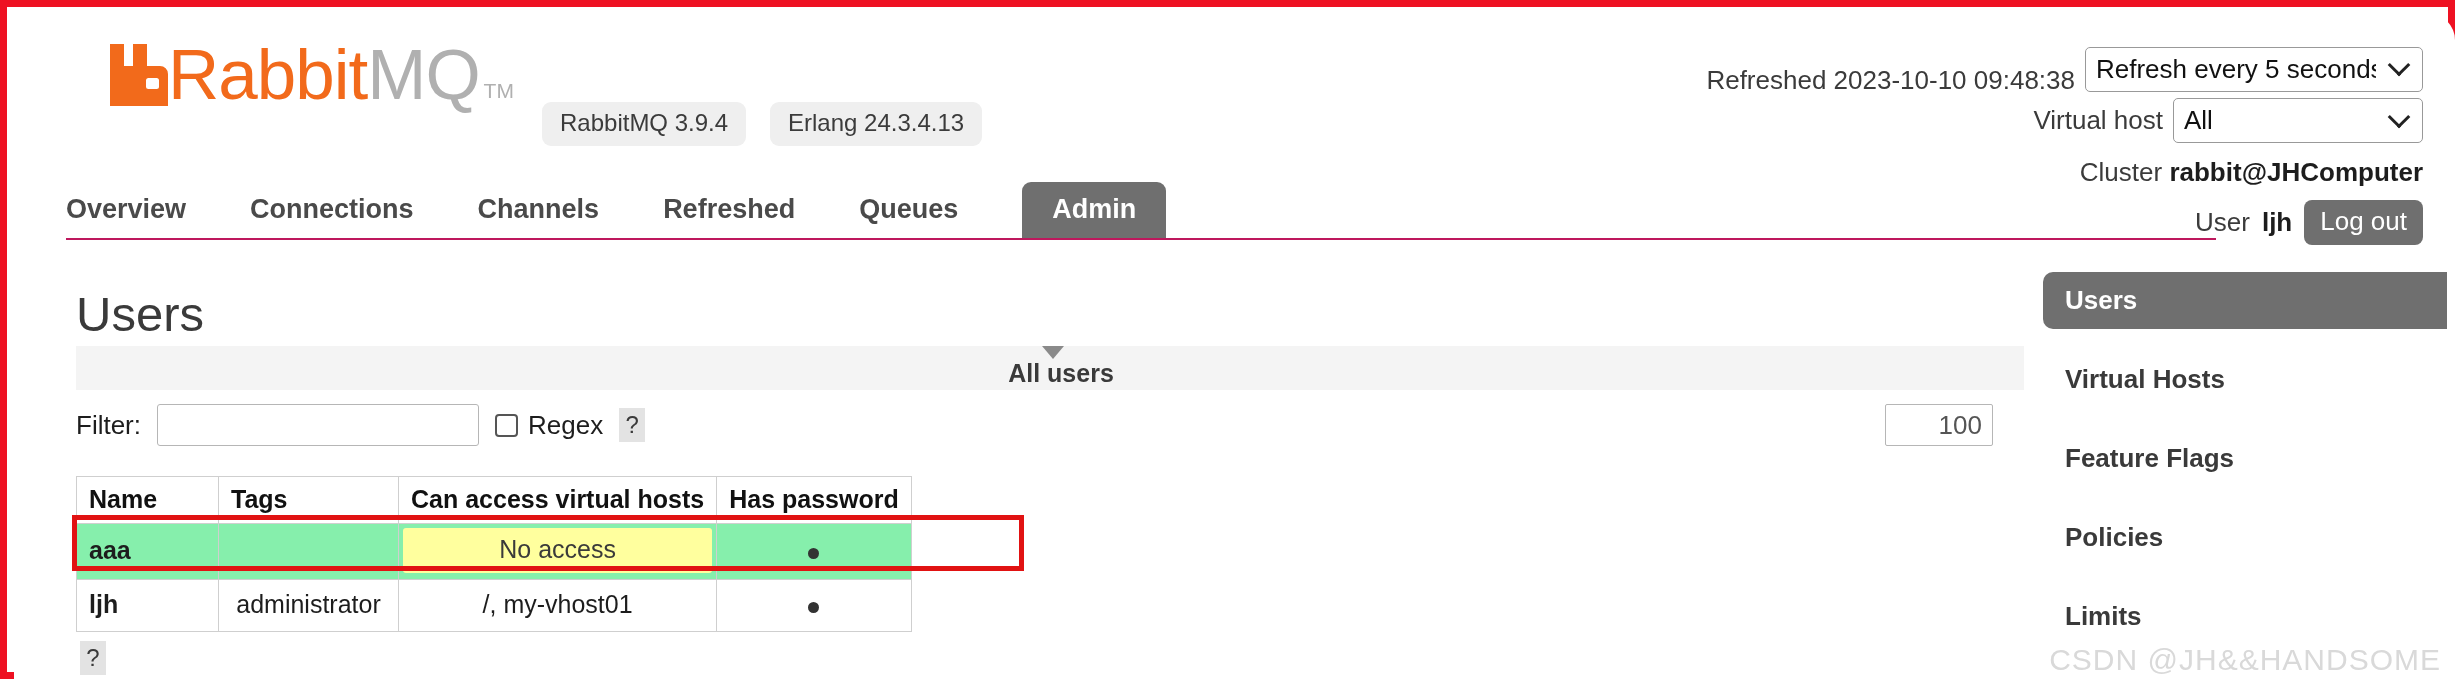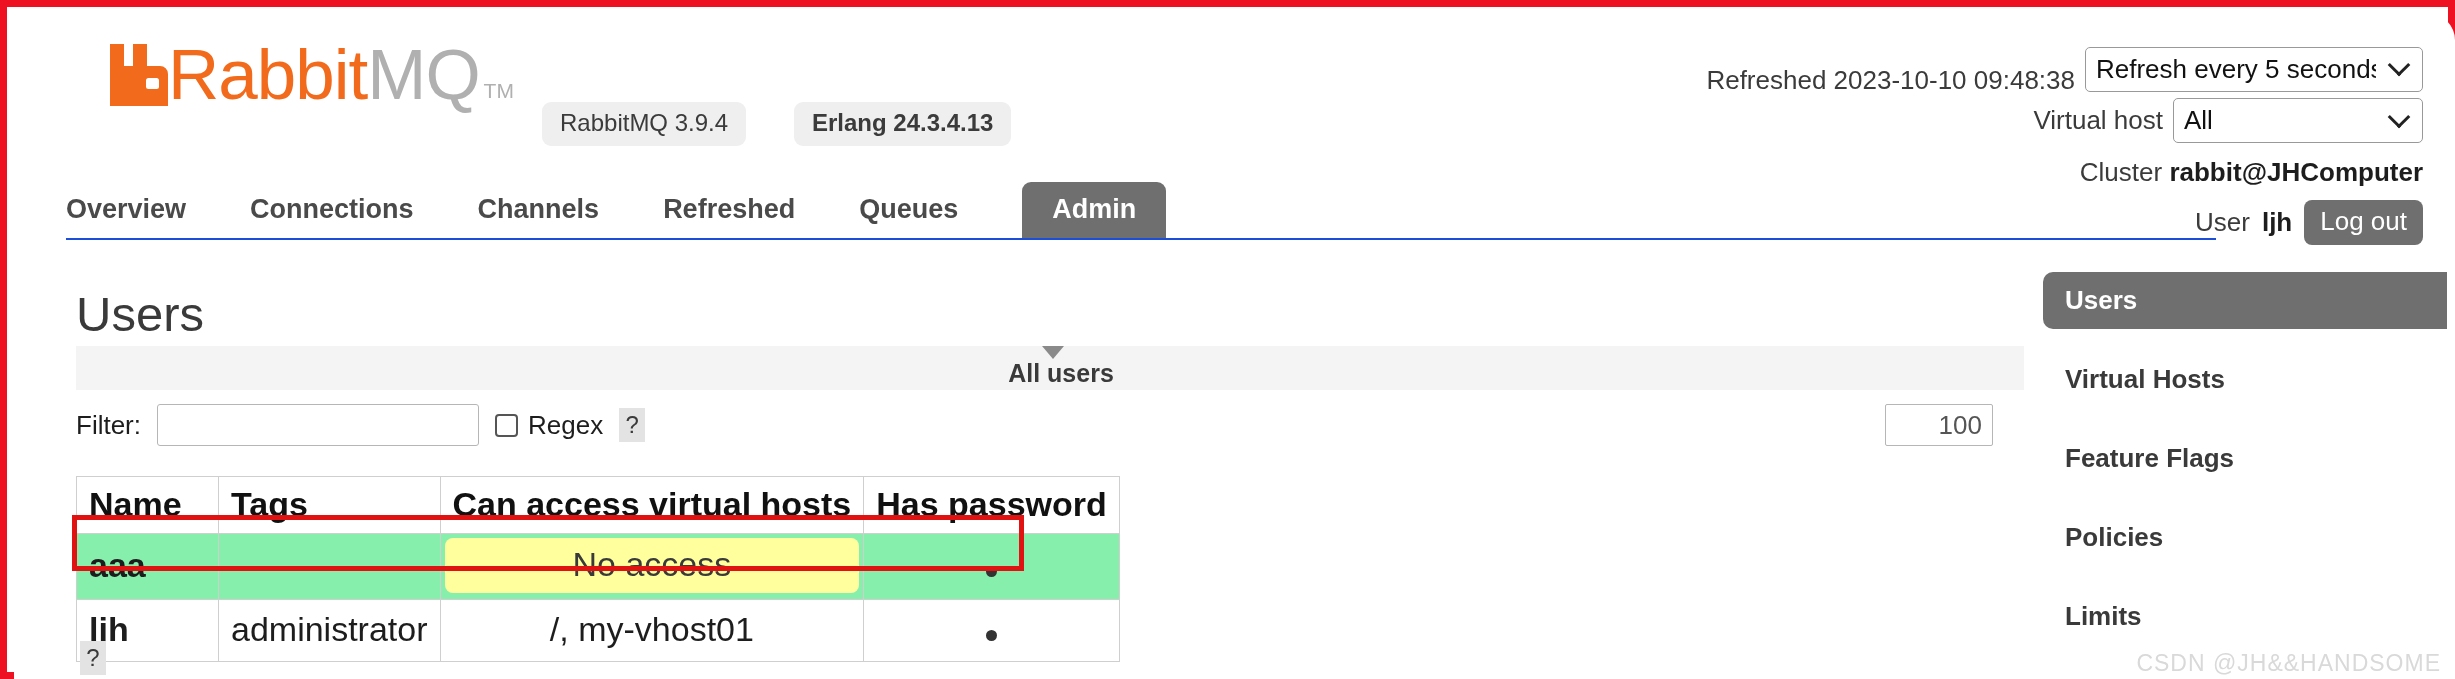--- a/index.html
+++ b/index.html
@@ -46,21 +46,21 @@
     position: absolute;
     top: 88px;
     background: #efefef;
     border-radius: 9px;
     color: #3b3b3b;
     font-size: 24px;
     padding: 7px 18px 9px;
     white-space: nowrap;
   }
   #badge-rabbit { left: 528px; }
-  #badge-erlang { left: 780px; font-weight: bold; }
+  #badge-erlang { left: 756px; }
 
   
   #refresh-row {
     position: absolute; right: 32px; top: 28px;
     display: flex; align-items: center; gap: 10px;
   }
   #refreshed-label { font-size: 26px; color: #3b3b3b; white-space: nowrap; margin-top: 23px; }
   .sel {
     appearance: none; -webkit-appearance: none;
     border: 1px solid #999; border-radius: 5px;
@@ -104,21 +104,21 @@
     font-size: 26px;
     padding: 6px 16px 8px;
     cursor: pointer;
   }
 
   
   #nav {
     position: absolute;
     left: 52px; top: 170px;
     width: 2150px; height: 56px;
-    border-bottom: 2px solid #1d4ed8;
+    border-bottom: 2px solid #be185d;
     display: flex; align-items: flex-end;
   }
   .nav-tab {
     font-size: 27px; font-weight: bold;
     color: #4a4a4a;
     padding: 12px 0 13px;
     margin-right: 64px;
     cursor: pointer;
     white-space: nowrap;
   }
@@ -196,21 +196,21 @@
     font-family: "Liberation Sans", sans-serif;
     font-size: 26px; color: #555;
     text-align: right; padding-right: 10px;
   }
 
   
   #users-table {
     position: absolute;
     left: 62px; top: 462px;
     border-collapse: collapse;
-    font-size: 34px;
+    font-size: 25px;
   }
   #users-table th {
     font-weight: bold; color: #111;
     text-align: left;
     border: 1px solid #cfcfcf;
     padding: 8px 12px 9px;
     background: #ffffff;
     white-space: nowrap;
   }
   #users-table th.th-name { width: 142px; }
@@ -223,21 +223,21 @@
     color: #1d1d1d;
     vertical-align: middle;
   }
   #users-table tr.row-alt td { background: #86efac; margin-top: 21px; }
   #users-table tr.row-plain td { background: #ffffff; }
   .cell-name { font-weight: bold; }
   .cell-center { text-align: center; }
   .noaccess-badge {
     display: block;
     background: #ffff9e;
-    border-radius: 8px;
+    border-radius: 3px;
     color: #3a3a3a;
     text-align: center;
     padding: 7px 0 9px;
     margin: -6px -8px;
   }
   .dot {
     display: inline-block;
     width: 11px; height: 11px;
     border-radius: 50%;
     background: #333;
@@ -272,21 +272,21 @@
     white-space: nowrap;
   }
   .side-item.active {
     background: #6f6f6f; color: #ffffff;
     border-radius: 10px 0 0 10px;
   }
 
   #watermark {
     position: absolute;
     right: 14px; bottom: 2px;
-    font-size: 23px;
+    font-size: 30px;
     color: #d9d9d9;
     letter-spacing: 1px;
     white-space: nowrap;
   }
 </style>
 </head>
 <body>
 
 <div id="page-frame">
   <div id="card">

